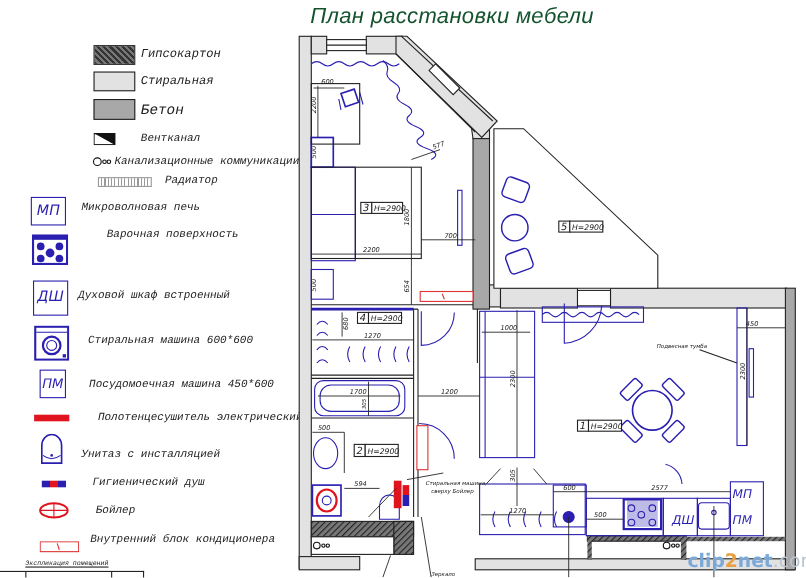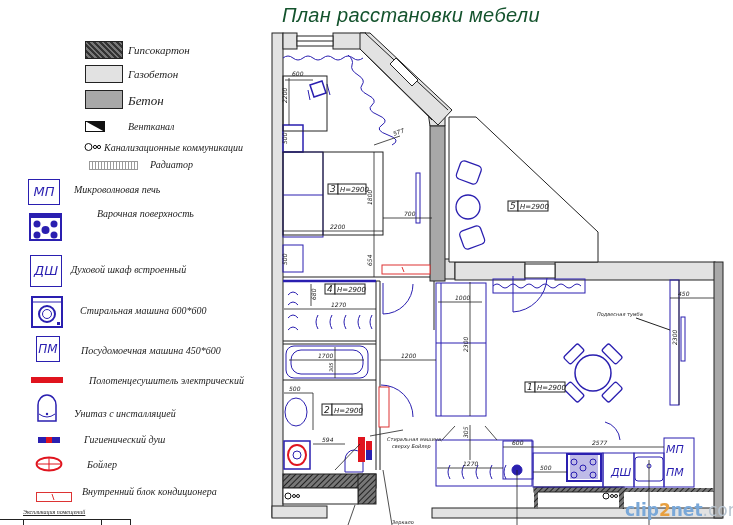--- a/index.html
+++ b/index.html
@@ -1,34 +1,34 @@
 <!DOCTYPE html>
 <html><head>
 <meta charset="utf-8">
 <style>
   html,body{margin:0;padding:0;background:#fff;}
   body{width:733px;height:525px;position:relative;overflow:hidden;font-family:"DejaVu Sans",sans-serif;}
   .title{position:absolute;left:282px;top:4px;font-size:20px;font-style:italic;color:#14532d;font-family:"Liberation Sans",sans-serif;letter-spacing:0.3px;}
-  .leg{position:absolute;font-style:italic;font-size:10px;color:#222;font-family:Liberation Serif, serif;white-space:nowrap;}
+  .leg{position:absolute;font-style:italic;font-size:10px;color:#222;font-family:Liberation Mono, monospace;white-space:nowrap;}
   .sw{position:absolute;border:1px solid #222;}
   .iconbox{position:absolute;border:1.5px solid #2a1fb0;color:#2a1fb0;font-style:italic;font-size:13px;text-align:center;font-family:"DejaVu Sans",sans-serif;}
   svg text{font-family:"DejaVu Sans",sans-serif;}
   .wm{position:absolute;left:625px;top:500px;font-size:17px;font-weight:bold;color:#7aa8d8;font-family:"DejaVu Sans",sans-serif;}
   .wm span.o{color:#e8a040;}
   .wm span.c{color:#b8c4d0;font-weight:normal;}
 </style>
 </head>
 <body>
 
 <div class="title">План расстановки мебели</div>
 
 <div class="sw" style="left:85px;top:41px;width:36px;height:16px;background:repeating-linear-gradient(45deg,#333 0 2px,#777 2px 4px);"></div>
 <div class="leg" style="left:128px;top:44px;font-size:11px;">Гипсокартон</div>
 <div class="sw" style="left:85px;top:65px;width:36px;height:16px;background:#e2e2e2;"></div>
-<div class="leg" style="left:128px;top:68px;font-size:11px;">Газобетон</div>
+<div class="leg" style="left:128px;top:68px;font-size:11px;">Стиральная</div>
 <div class="sw" style="left:85px;top:90px;width:36px;height:17px;background:#a8a8a8;"></div>
 <div class="leg" style="left:128px;top:93px;font-size:13px;">Бетон</div>
 
 <svg style="position:absolute;left:85px;top:121px" width="20" height="11">
     <rect x="0.5" y="0.5" width="19" height="10" fill="#fff" stroke="#111"></rect>
     <polygon points="0,0 20,0 20,11" fill="#111"></polygon>
   </svg>
 <div class="leg" style="left:128px;top:121px;">Вентканал</div>
 <svg style="position:absolute;left:84px;top:142px" width="20" height="10">
     <circle cx="4.5" cy="5" r="3.5" fill="#fff" stroke="#111"></circle>

